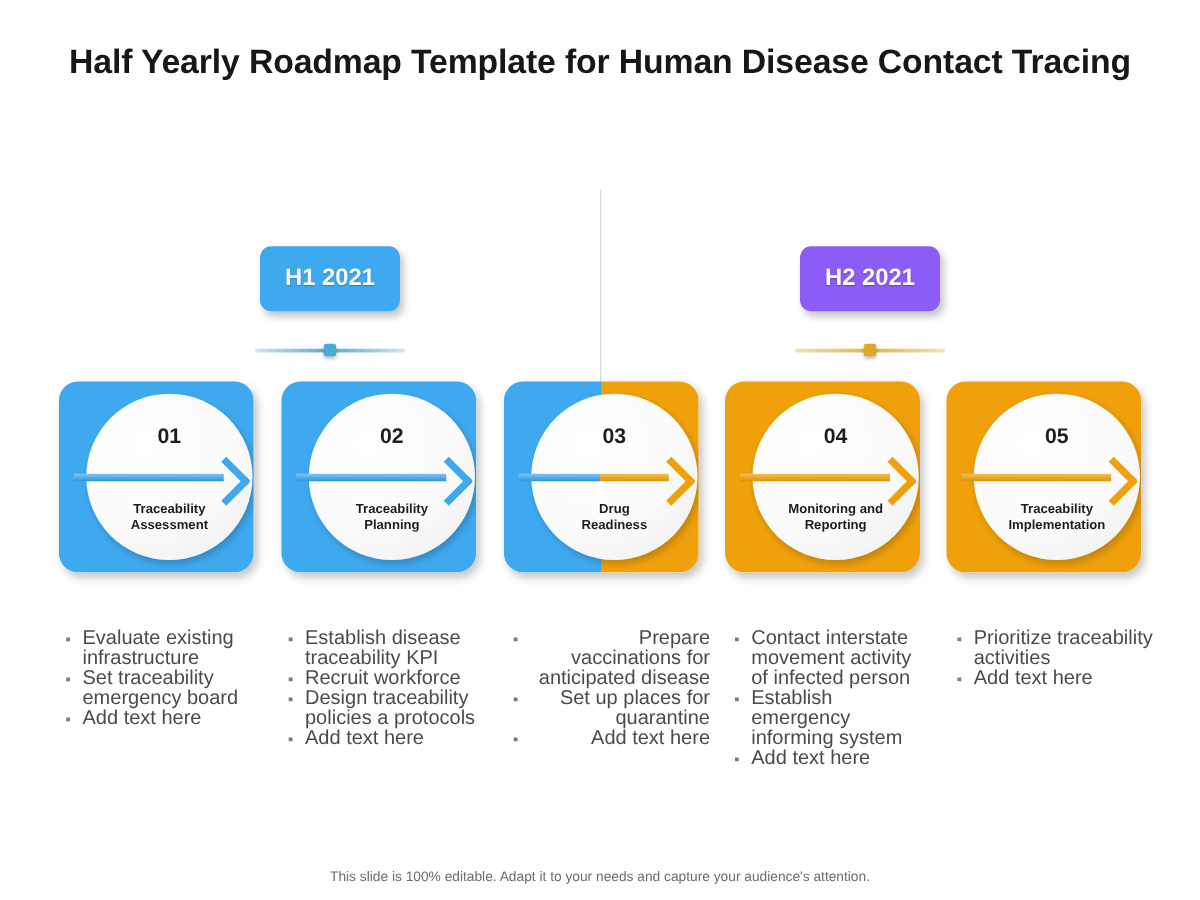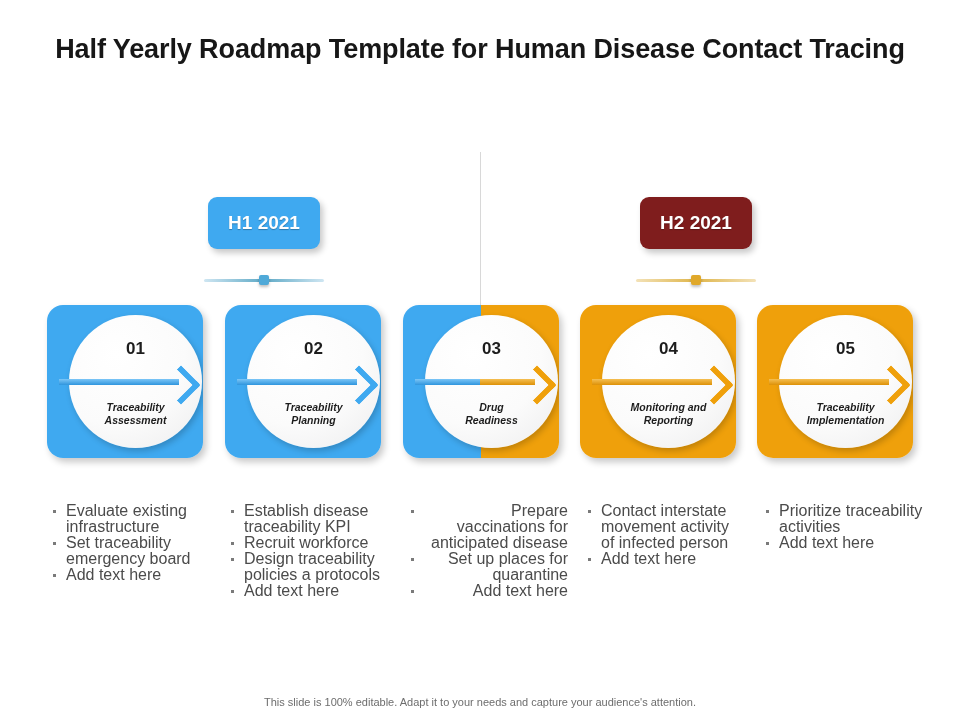--- a/index.html
+++ b/index.html
@@ -56,21 +56,21 @@
     align-items: center;
     justify-content: center;
     font-size: 19px;
     font-weight: bold;
     color: #ffffff;
     text-shadow: 0 1px 1px rgba(0,0,0,0.28);
     box-shadow: 3px 4px 6px rgba(0,0,0,0.22);
     box-sizing: border-box;
   }
   #half-badge-h1 { background: #3FA9F0; }
-  #half-badge-h2 { background: #7f1d1d; }
+  #half-badge-h2 { background: #8b5cf6; }
 
   .half-connector {
     position: relative;
     margin: 26px auto 0;
     width: 120px;
     height: 10px;
   }
   .half-connector .rail {
     position: absolute;
     left: 0;
@@ -177,21 +177,20 @@
   .card-label {
     position: absolute;
     left: 22px;
     top: 96px;
     width: 133px;
     text-align: center;
     font-size: 10.5px;
     font-weight: bold;
     color: #1d1d1d;
     line-height: 13px;
-    font-style: italic;
   }
 
   
   #bullets-row {
     position: absolute;
     left: 0;
     top: 503px;
     width: 960px;
     height: 130px;
   }
@@ -351,20 +350,21 @@
   <div class="bullet-col" style="left:408px;text-align:right;">
       <ul>
         <li>Prepare vaccinations for anticipated disease</li>
         <li>Set up places for quarantine</li>
         <li>Add text here</li>
       </ul>
     </div>
   <div class="bullet-col" style="left:585px;">
       <ul>
         <li>Contact interstate movement activity of infected person</li>
+        <li>Establish emergency informing system</li>
         <li>Add text here</li>
       </ul>
     </div>
   <div class="bullet-col" style="left:763px;">
       <ul>
         <li>Prioritize traceability activities</li>
         <li>Add text here</li>
       </ul>
     </div>
 </div>

